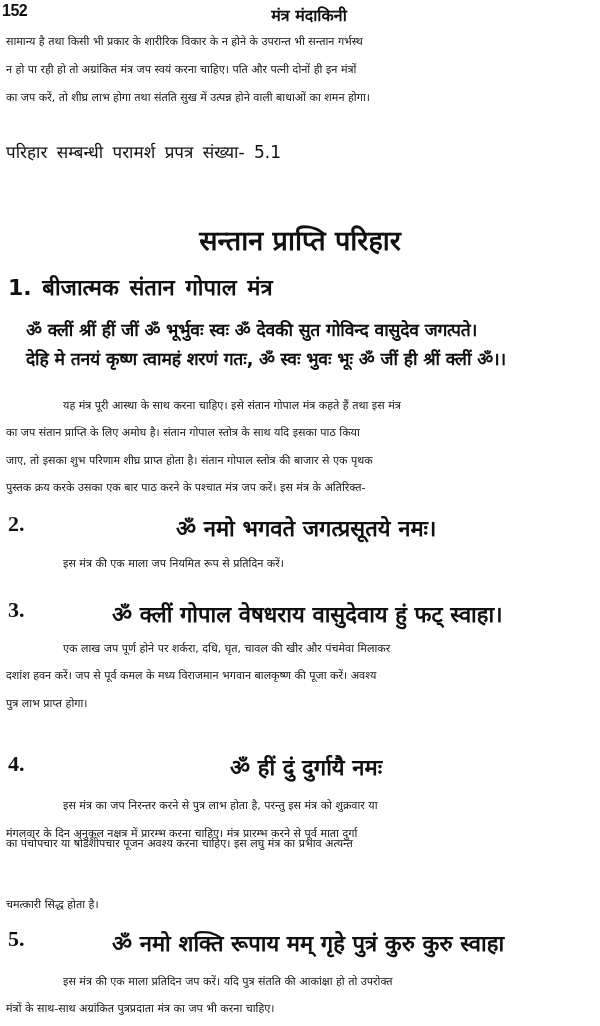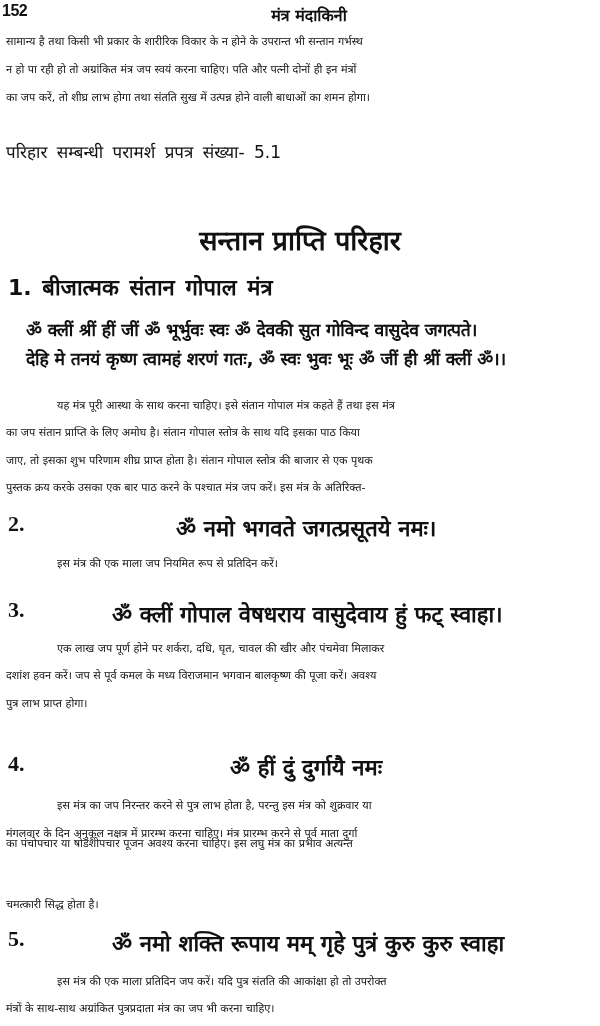--- a/index.html
+++ b/index.html
@@ -2,21 +2,21 @@
 <html><head>
 <meta charset="utf-8">
 <style>
   html, body { margin: 0; padding: 0; background: #ffffff; }
   body { width: 600px; height: 1026px; overflow: hidden; position: relative;
          font-family: "DejaVu Sans", sans-serif; color: #111; }
   .abs { position: absolute; white-space: nowrap; }
   .page-num { left: 2px; top: 2px; font-family: "Liberation Sans", sans-serif; font-size: 16px; font-weight: bold; letter-spacing: -0.5px; }
   .running-head { left: 0; width: 600px; top: 4px; text-align: center; font-size: 16px; font-weight: bold; margin-left: 9px; }
   .para-line { left: 6px; font-size: 11px; }
-  .para-line.indent { left: 57px; }
+  .para-line.indent { left: 63px; }
   .h-consult { left: 6px; top: 140px; font-size: 17px; font-weight: normal; word-spacing: 4px; }
   .h-title { left: 0; width: 600px; top: 221px; text-align: center; font-size: 27px; font-weight: bold; }
   .h-item1 { left: 8px; top: 271px; font-size: 22px; font-weight: bold; word-spacing: 3px; }
   .mantra-line { left: 6px; font-size: 17.5px; font-weight: bold; letter-spacing: -0.2px; margin-left: 20px; }
   .item-num { left: 8px; font-family: "Liberation Serif", serif; font-size: 22px; font-weight: bold; }
   .item-mantra { font-size: 22px; font-weight: bold; }
 </style>
 </head>
 <body>
 

